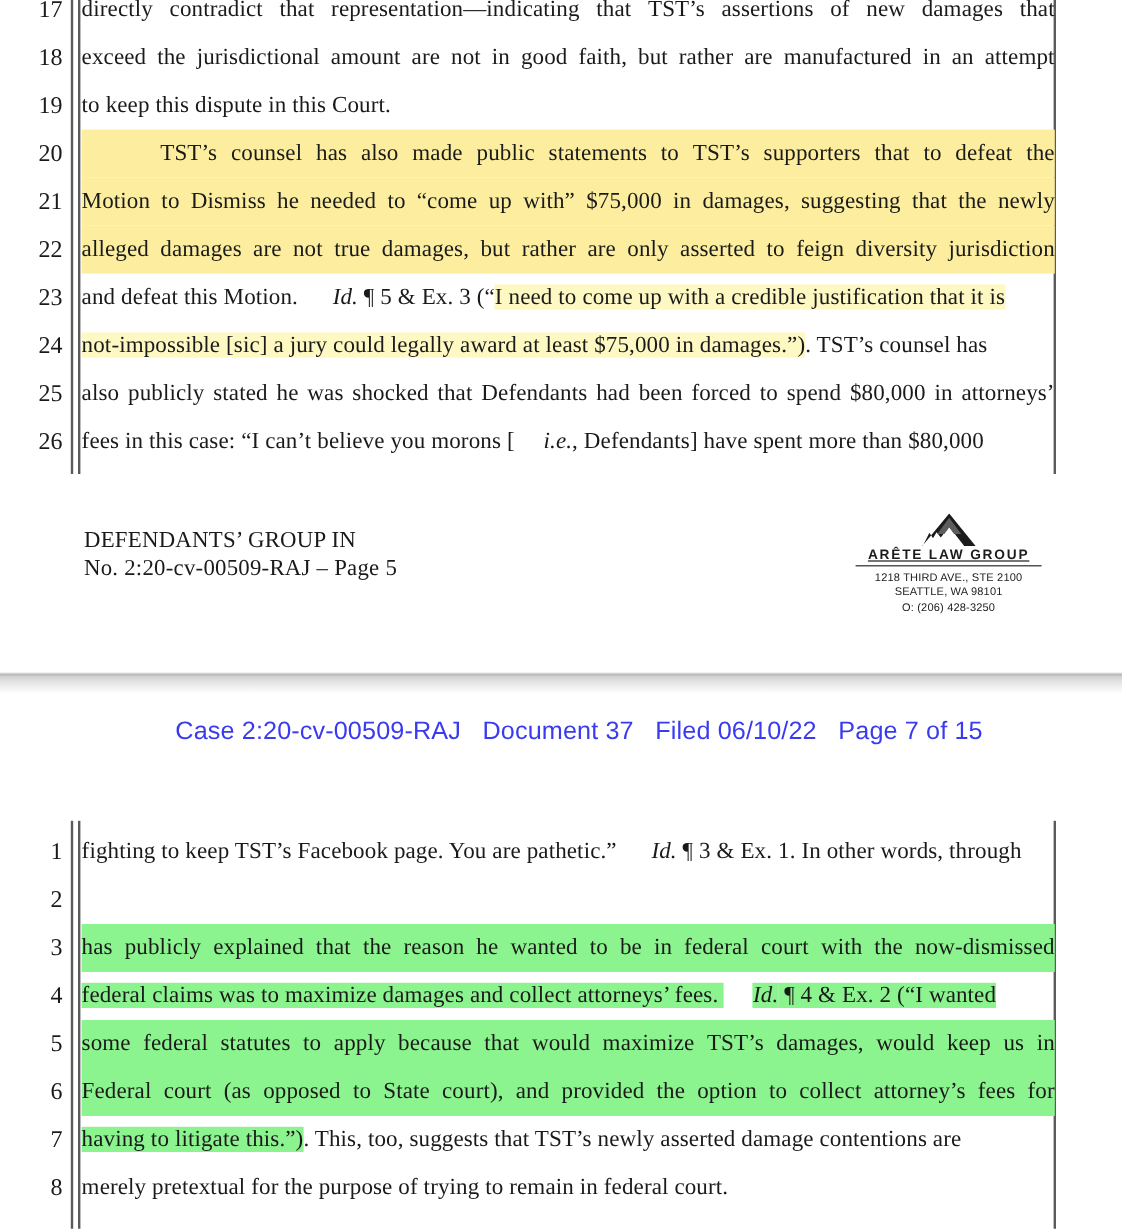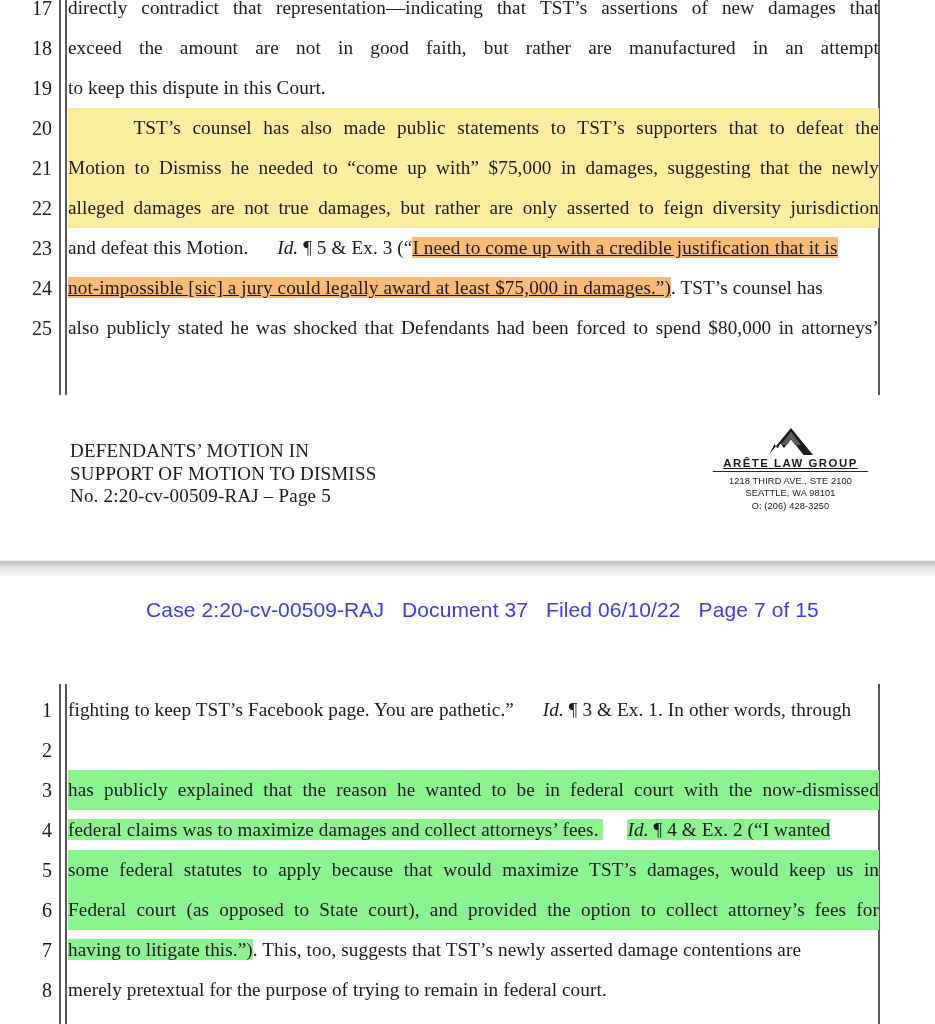--- a/index.html
+++ b/index.html
@@ -84,21 +84,21 @@
     letter-spacing: 0.1px;
   }
   .ltext.just {
     
     display: flex;
     justify-content: space-between;
   }
   .ltext.just > .w { white-space: pre; }
 
   .hl-y  { background: #FCEE9E; }
-  .hl-c  { background: #fdba74; text-decoration: underline; }
+  .hl-c  { background: #fef9c3; }
   .hl-g  { background: #8CF48F; }
   .indent { display: inline-block; width: 54px; }
   .ital { font-style: italic; margin-left: 24px; }
 
   
   .footer {
     position: absolute;
     left: 70px;
     top: 440px;
     font-size: 19px;
@@ -179,20 +179,21 @@
           <span class="w">new</span>
           <span class="w">damages</span>
           <span class="w">that</span>
         </div>
       </div>
       <div class="lrow">
         <div class="lnum">18</div>
         <div class="ltext just">
           <span class="w">exceed</span>
           <span class="w">the</span>
+          <span class="w">jurisdictional</span>
           <span class="w">amount</span>
           <span class="w">are</span>
           <span class="w">not</span>
           <span class="w">in</span>
           <span class="w">good</span>
           <span class="w">faith,</span>
           <span class="w">but</span>
           <span class="w">rather</span>
           <span class="w">are</span>
           <span class="w">manufactured</span>
@@ -288,25 +289,28 @@
           <span class="w">had</span>
           <span class="w">been</span>
           <span class="w">forced</span>
           <span class="w">to</span>
           <span class="w">spend</span>
           <span class="w">$80,000</span>
           <span class="w">in</span>
           <span class="w">attorneys’</span>
         </div>
       </div>
+      <div class="lrow">
+        <div class="lnum">26</div>
+        <div class="ltext"><span>fees in this case: “I can’t believe you morons [</span><span class="ital">i.e.</span><span>, Defendants] have spent more than $80,000</span></div>
+      </div>
     </div>
 
   <div class="footer">
-    <div>DEFENDANTS’ MOTION IN</div>
-    <div>SUPPORT OF MOTION TO DISMISS</div>
+    <div>DEFENDANTS’ GROUP IN</div>
     <div>No. 2:20-cv-00509-RAJ – Page 5</div>
   </div>
 
   <div class="logo">
     <svg class="logo-mark" width="46" height="28" viewBox="0 0 46 28">
       <path d="M23 0 L45 27 L35.5 27 L23 11 L16 20 L12.5 15.5 L9.5 20.5 L6.5 16 L1 27 L0.6 27 Z" fill="#1b1b1b"></path>
       <path d="M23 3.5 L33 17 L27 17 L23 11.5 L19 17 L13 17 Z" fill="#5d5d5d"></path>
     </svg>
     <span class="logo-name">ARÊTE LAW GROUP</span>
     <div class="logo-addr">

